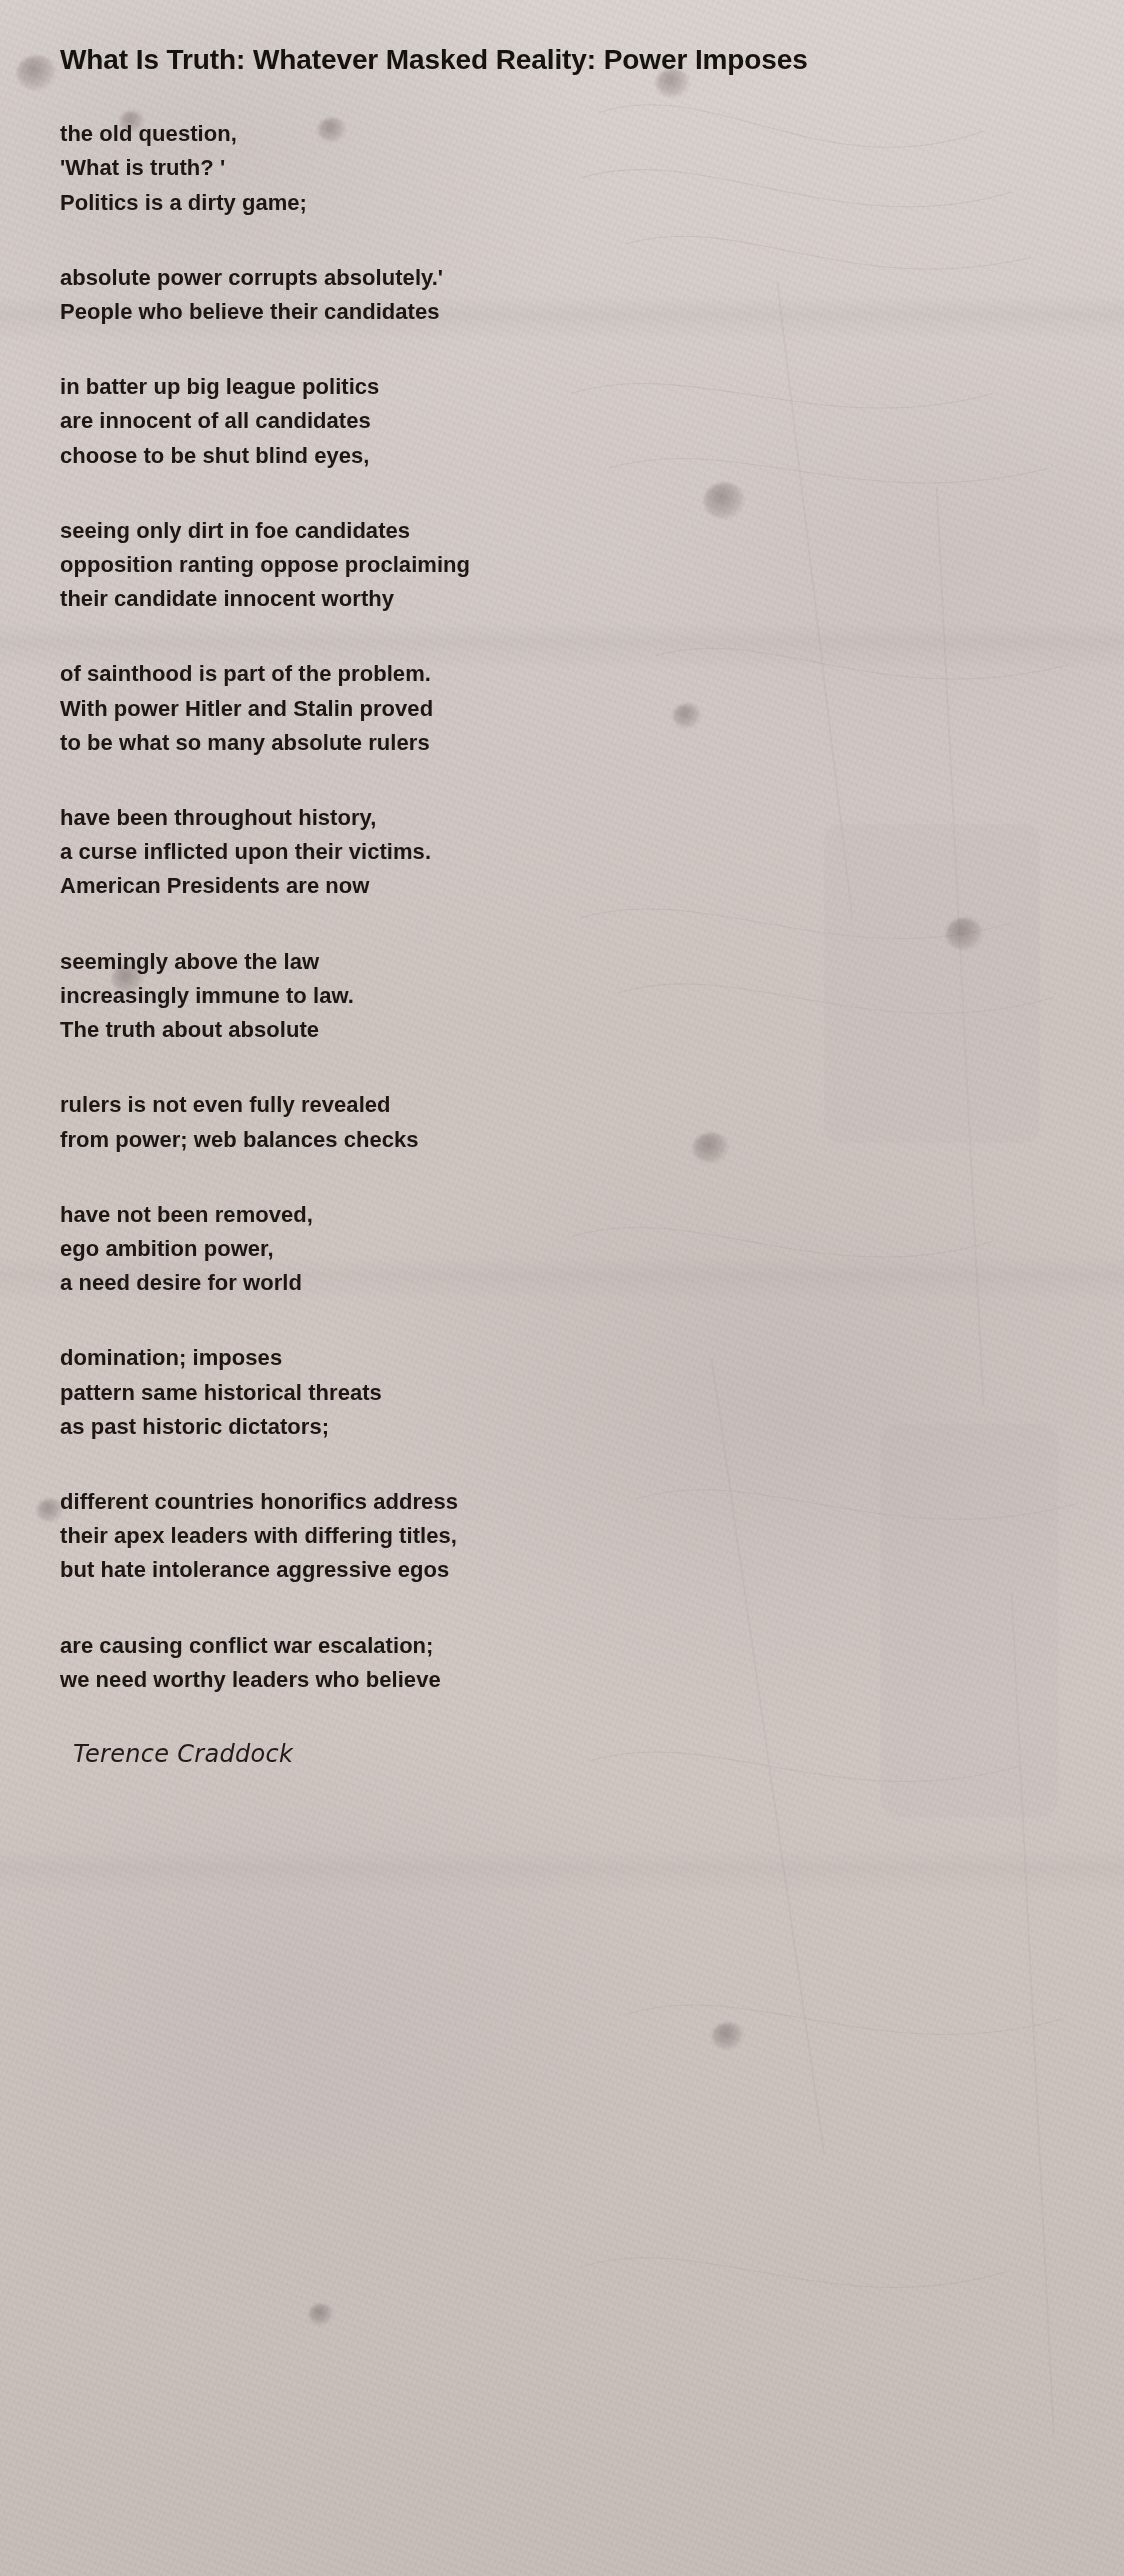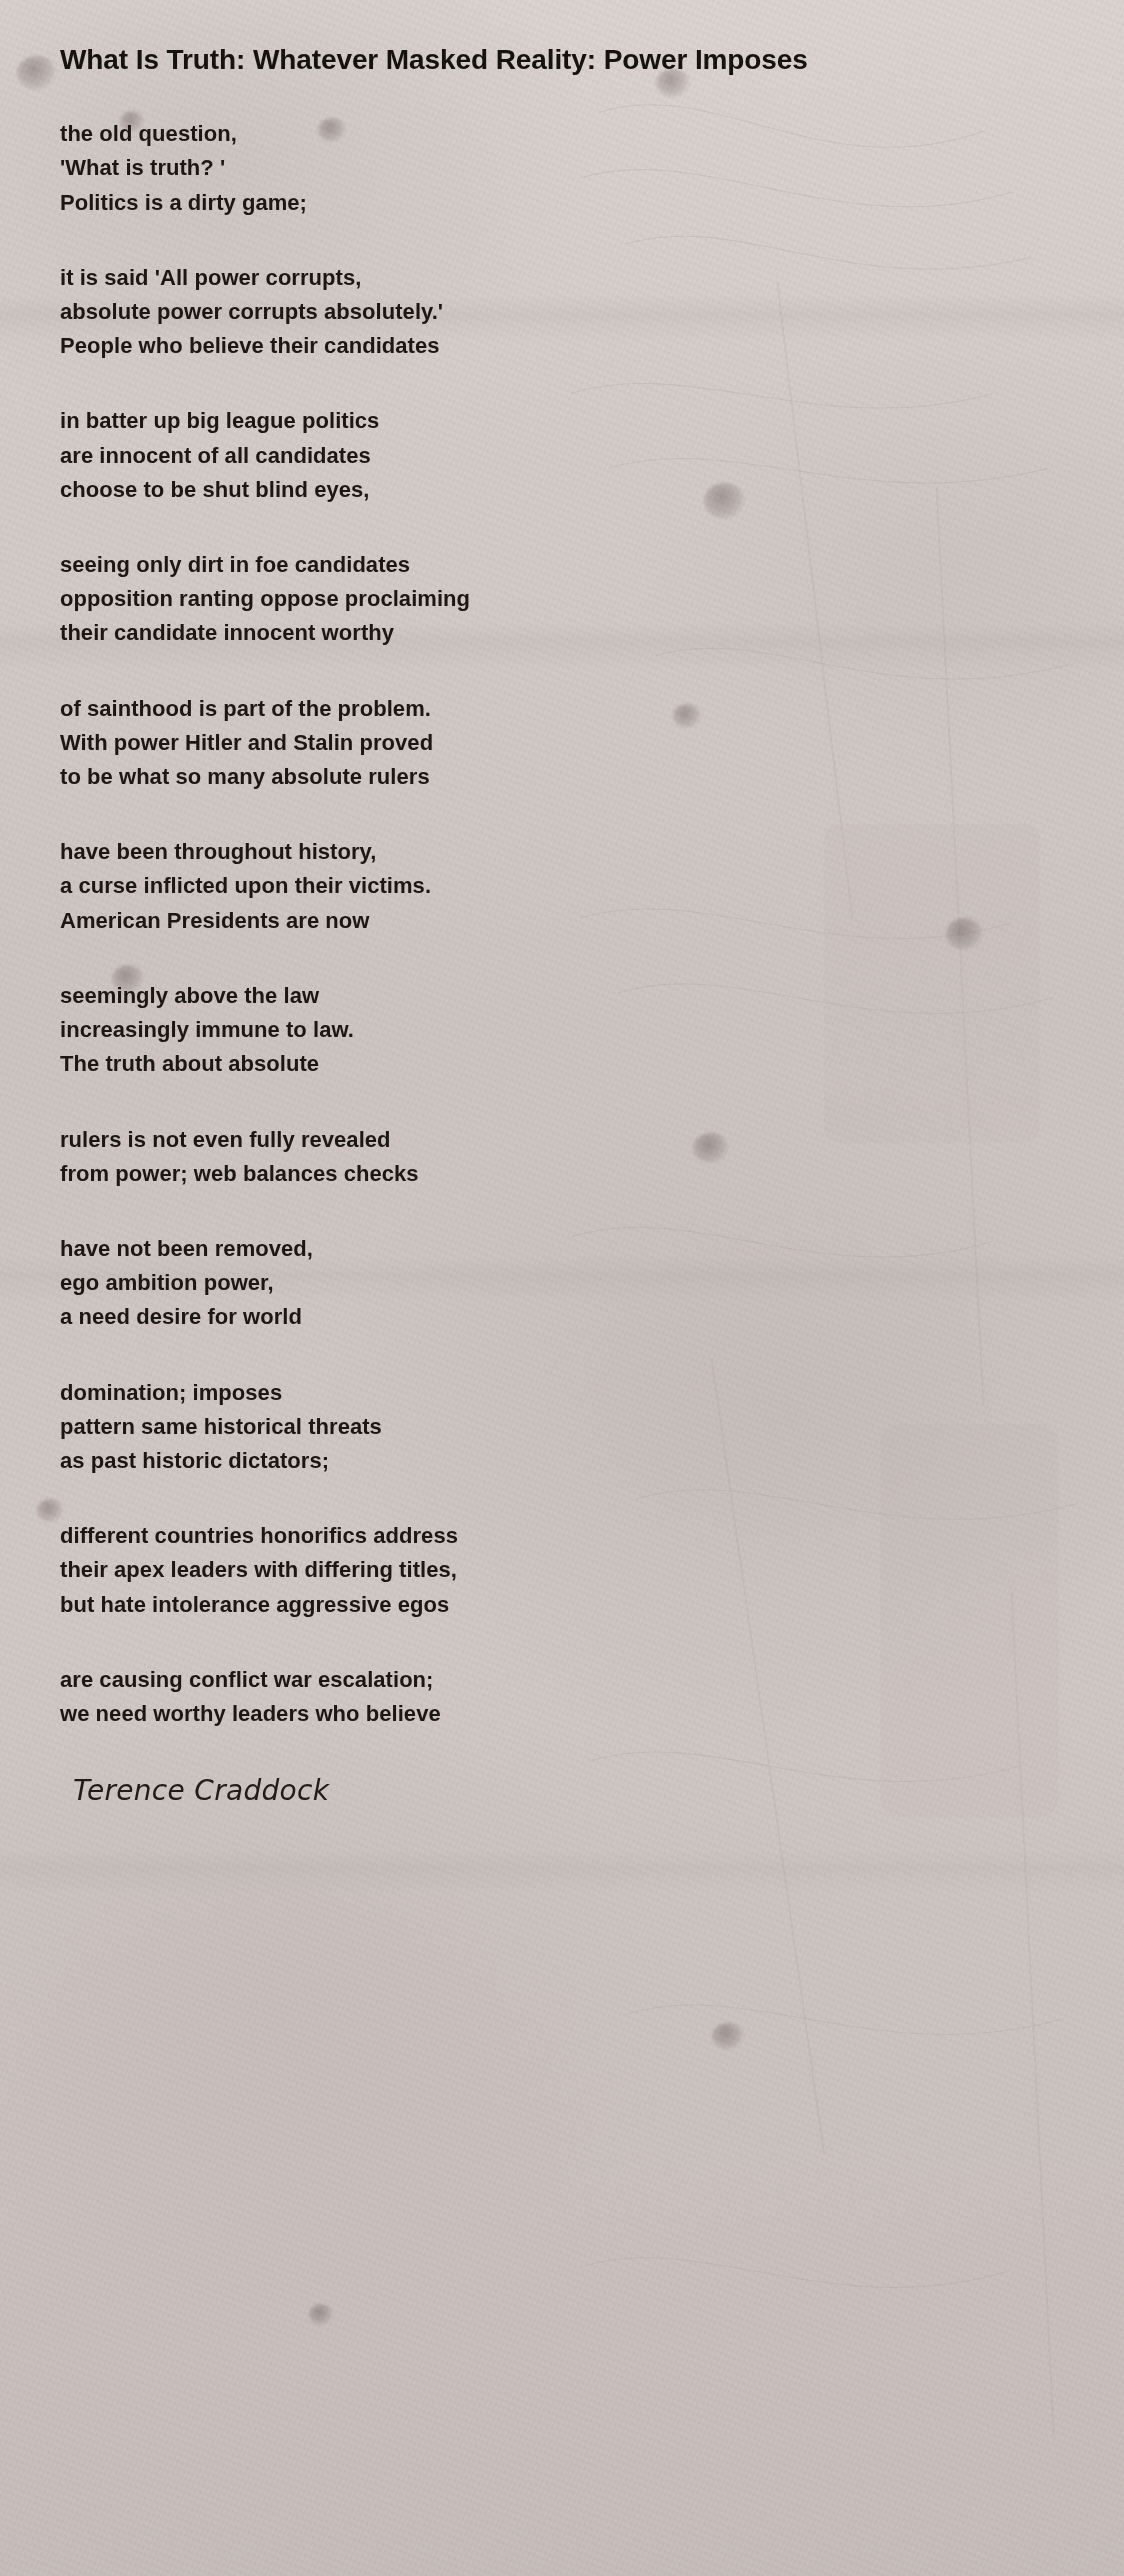--- a/index.html
+++ b/index.html
@@ -122,21 +122,21 @@
     color: #1c1713;
     line-height: 1.555;
     letter-spacing: 0.05px;
     white-space: pre-wrap;
   }
 
   .author {
     margin-top: 43px;
     font-family: "DejaVu Sans", sans-serif;
     font-style: italic;
-    font-size: 28px;
+    font-size: 24px;
     color: #211c18;
     letter-spacing: 0.3px;
     padding-left: 13px;
   }
 </style>
 </head>
 <body>
 
 <div class="page">
 
@@ -190,21 +190,20 @@
 
     <div class="poem-body">
 
       <div class="stanza">
         <div class="line">the old question,</div>
         <div class="line">'What is truth? '</div>
         <div class="line">Politics is a dirty game;</div>
       </div>
 
       <div class="stanza">
-        <div class="line">it is said 'All power corrupts,</div>
         <div class="line">absolute power corrupts absolutely.'</div>
         <div class="line">People who believe their candidates</div>
       </div>
 
       <div class="stanza">
         <div class="line">in batter up big league politics</div>
         <div class="line">are innocent of all candidates</div>
         <div class="line">choose to be shut blind eyes,</div>
       </div>
 

